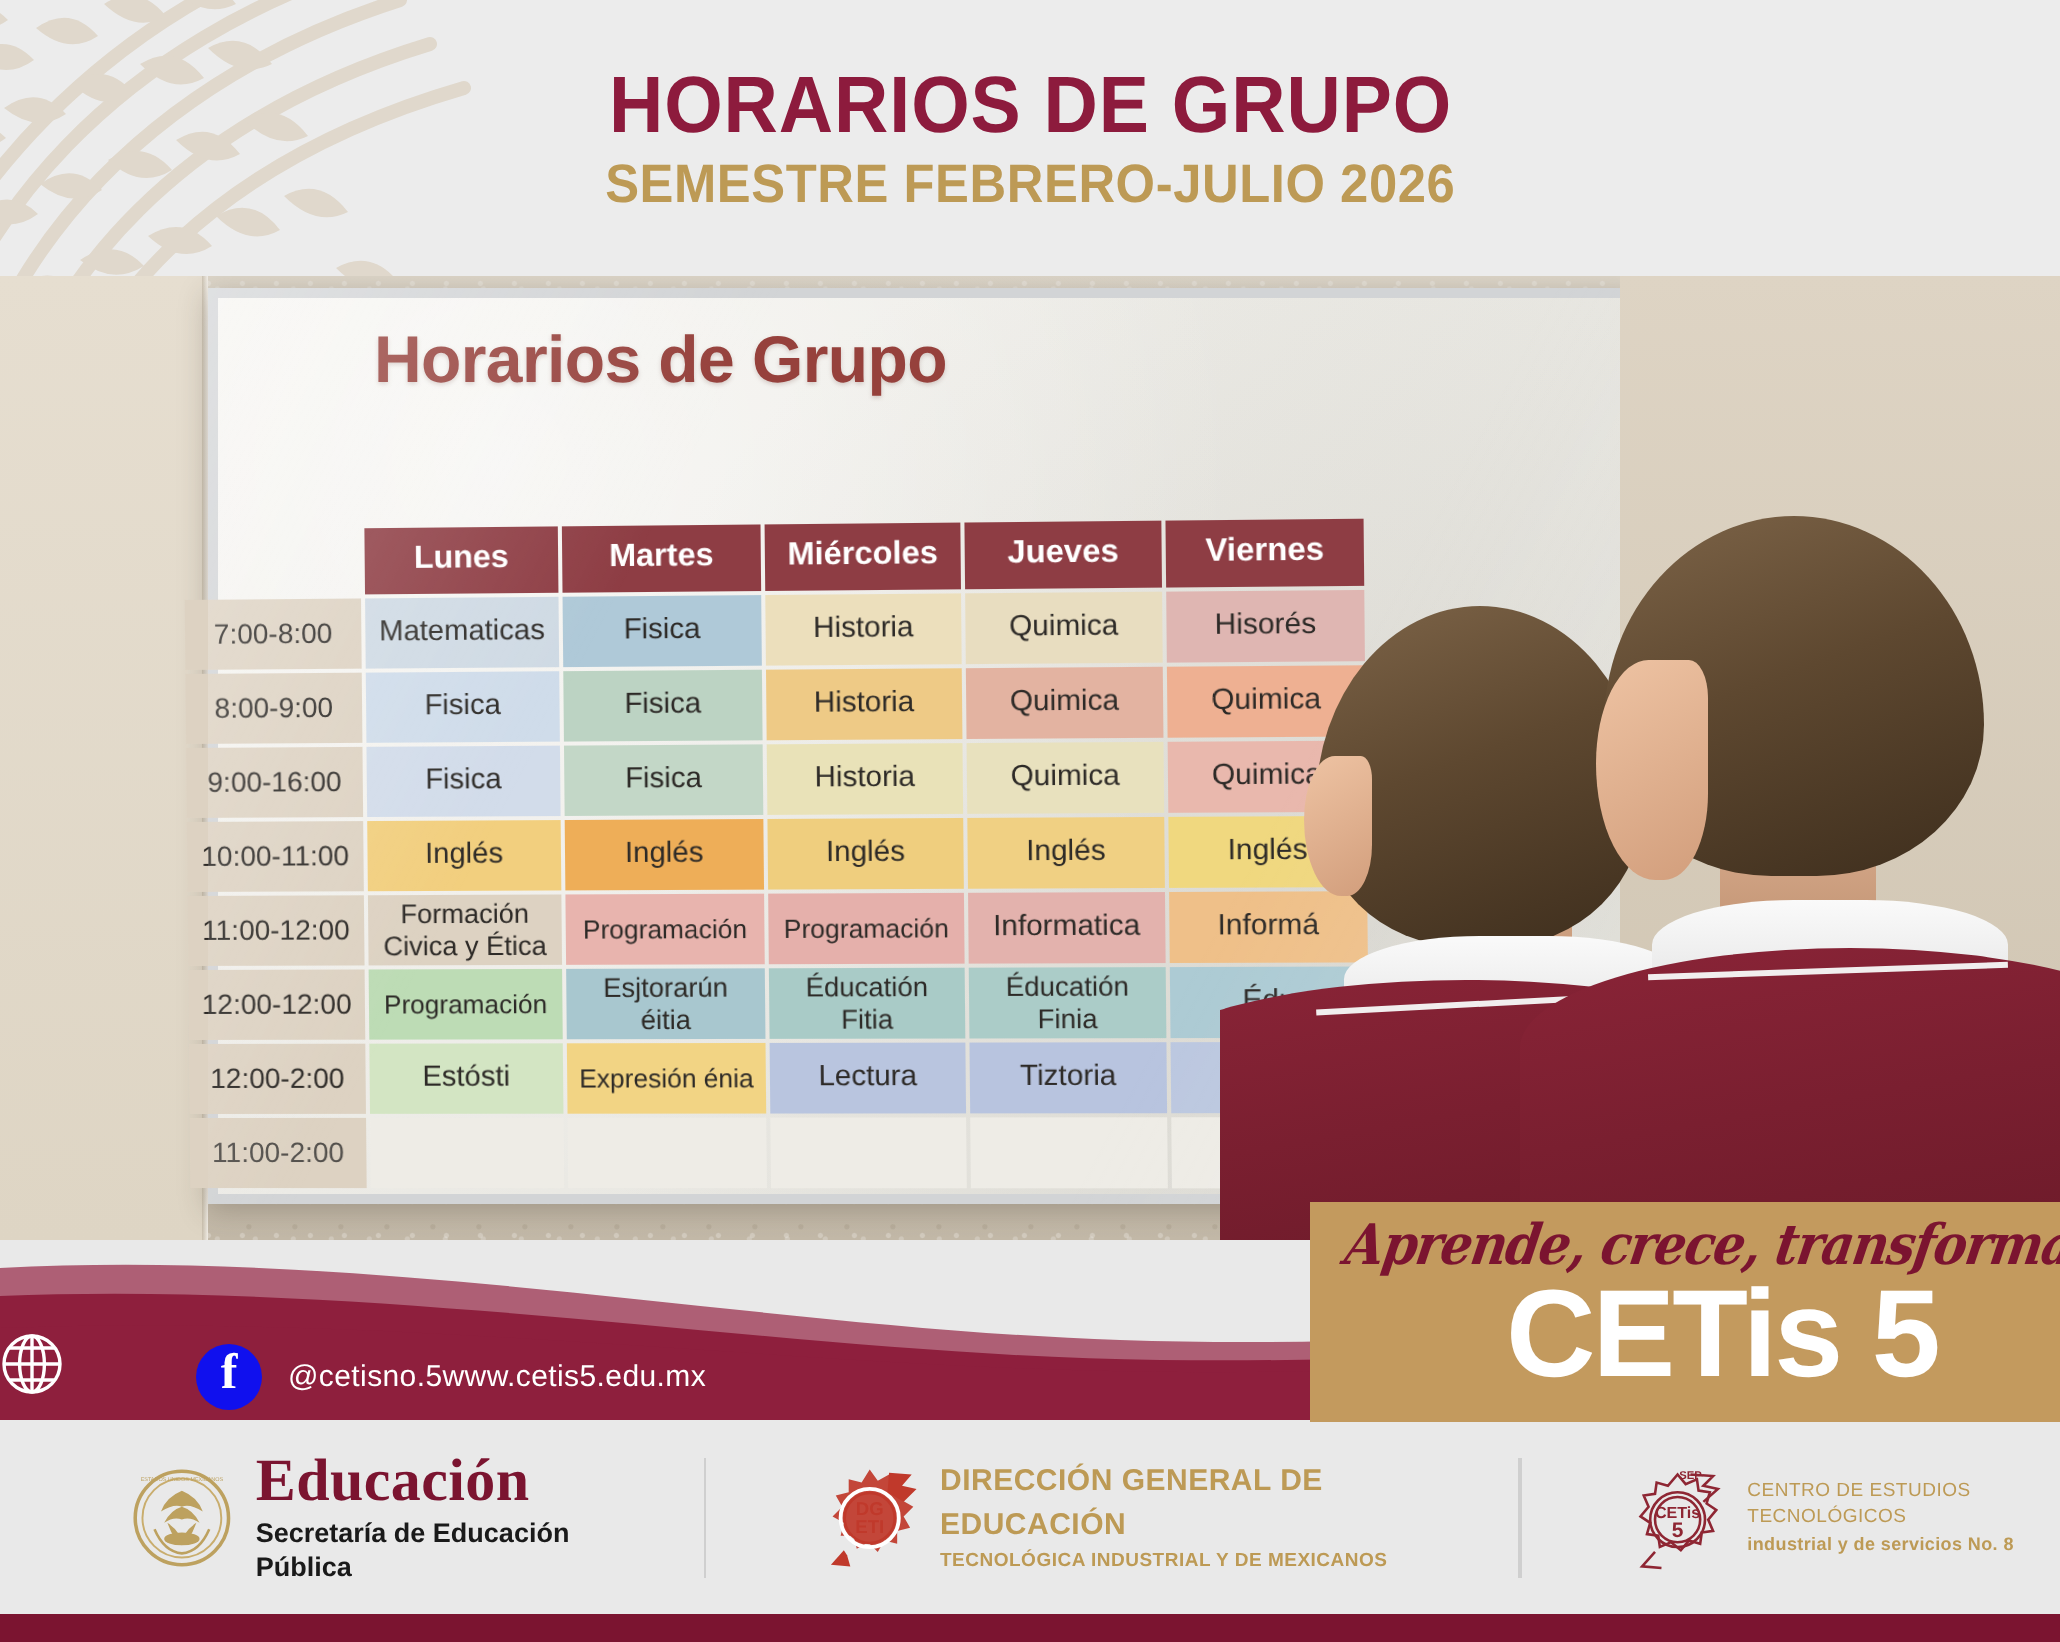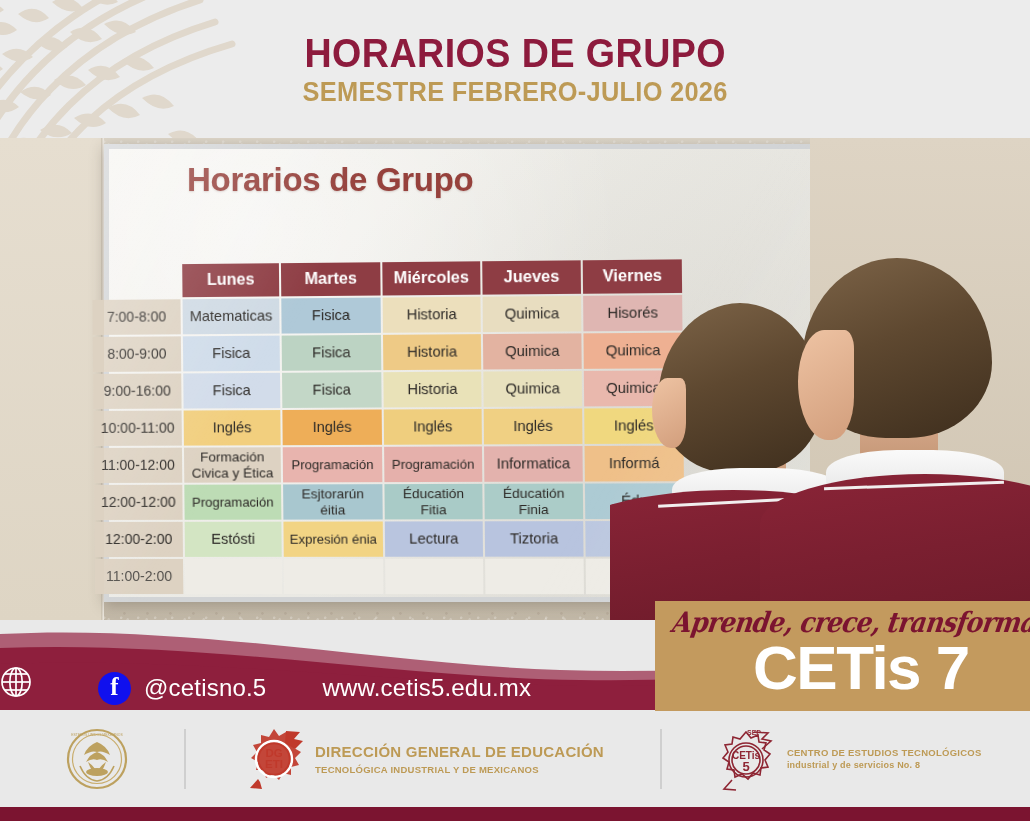--- a/index.html
+++ b/index.html
@@ -147,29 +147,29 @@
   .footband{
     position:absolute; left:0; top:620px; width:1030px; height:90px; overflow:hidden;
   }
   .footband svg{ position:absolute; left:0; top:0; }
   .contact{
     position:absolute; left:0; top:46px; width:660px; height:44px;
     display:flex; align-items:center; gap:0;
   }
   .ci{ display:flex; align-items:center; gap:13px; }
   .ci-1{ margin-left:98px; }
-  .ci-2{ margin-left:56px; }
+  .ci-2{ }
   .fb-badge{
     width:33px; height:33px; border-radius:50%; background:#1010ee;
     display:flex; align-items:center; justify-content:center;
     color:#fff; font-size:25px; font-weight:bold; font-family:"Liberation Serif", serif;
     line-height:1; padding-bottom:3px;
   }
   .globe{ width:32px; height:32px; }
-  .ci-text{ color:#fff; font-size:24px; font-weight:500; letter-spacing:.2px; }
+  .ci-text{ color:#fff; font-size:15px; font-weight:500; letter-spacing:.2px; }
 
   
   .tanblock{
     position:absolute; left:655px; top:601px; width:375px; height:110px;
     background:#c39a5e; overflow:hidden;
   }
   .tag-script{
     position:absolute; left:18px; top:7px; width:345px;
     font-family:"DejaVu Serif", serif; font-style:italic; font-weight:bold;
     font-size:25px; color:#7b1430; letter-spacing:-.8px;
@@ -192,21 +192,21 @@
   .lc-2{ margin-left:56px; gap:9px; }
   .lc-3{ margin-left:52px; gap:9px; }
   .divider{ width:2px; height:60px; background:#cfcfcf; margin-left:56px; }
   .edu-main{
     font-family:"Liberation Serif", serif; font-size:30px; font-weight:bold;
     color:#7b1430; line-height:1; letter-spacing:.2px;
   }
   .edu-sub{ font-size:13.5px; font-weight:bold; color:#1a1a1a; line-height:1.2; margin-top:3px; }
   .org-l1{ font-size:15px; font-weight:bold; color:#bd9a55; letter-spacing:.25px; line-height:1.45; }
   .org-l2{ font-size:9.5px; font-weight:bold; color:#bd9a55; letter-spacing:.25px; line-height:1.45; }
-  .c3-l1{ font-size:9.5px; font-weight:bold; color:#bd9a55; letter-spacing:.25px; line-height:1.45; }
+  .c3-l1{ font-size:9.5px; font-weight:normal; color:#bd9a55; letter-spacing:.25px; line-height:1.45; }
   .c3-l2{ font-size:9px; font-weight:bold; color:#bd9a55; letter-spacing:.2px; line-height:1.45; }
   .bottombar{ position:absolute; left:0; top:807px; width:1030px; height:14px; background:#7b1430; }
 </style>
 </head>
 <body>
 
 <div class="header">
   <svg class="header-watermark" viewBox="0 0 330 260">
     <g fill="none" stroke="#ded5c7" stroke-width="7" stroke-linecap="round">
       <path d="M20 250 C40 150 120 60 250 20"></path>
@@ -393,21 +393,21 @@
           <line x1="16" y1="2" x2="16" y2="30"></line>
         </g>
       </svg>
       <span class="ci-text">www.cetis5.edu.mx</span>
     </div>
   </div>
 </div>
 
 <div class="tanblock">
   <div class="tag-script">Aprende, crece, transforma.</div>
-  <div class="tag-brand">CETis 7</div>
+  <div class="tag-brand">CETis 5</div>
 </div>
 
 <div class="logostrip">
 
   <div class="logo-cell lc-1">
     <svg width="62" height="62" viewBox="0 0 62 62">
       <circle cx="31" cy="31" r="29" fill="none" stroke="#bda15f" stroke-width="2.2"></circle>
       <circle cx="31" cy="31" r="24.5" fill="none" stroke="#c9ad6d" stroke-width="1.2"></circle>
       <g fill="#bda15f">
         <path d="M31 14 q10 4 13 13 q-8 -5 -13 -3 q-5 -2 -13 3 q3 -9 13 -13z"></path>
@@ -415,20 +415,24 @@
         <path d="M22 34 q9 6 9 14 q0 -8 9 -14 q-4 11 -9 14 q-5 -3 -9 -14z"></path>
         <ellipse cx="31" cy="44" rx="11" ry="4"></ellipse>
       </g>
       <g fill="none" stroke="#bda15f" stroke-width="1.6">
         <path d="M14 38 q6 14 17 15 q11 -1 17 -15"></path>
       </g>
       <g fill="#bda15f" font-size="3.4" font-family="Liberation Sans, sans-serif">
         <text x="31" y="8" text-anchor="middle">ESTADOS UNIDOS MEXICANOS</text>
       </g>
     </svg>
+    <div>
+      <div class="edu-main">Educación</div>
+      <div class="edu-sub">Secretaría de Educación Pública</div>
+    </div>
   </div>
 
   <div class="divider"></div>
 
   <div class="logo-cell lc-2">
     <svg width="64" height="64" viewBox="0 0 64 64">
       <g fill="#c0392b">
         <path d="M32 2 l5 7 7-4 2 8 8 0 -2 8 7 4 -6 6 4 7 -8 2 0 8 -8-2 -4 7 -6-6 -7 4 -2-8 -8 0 2-8 -7-4 6-6 -4-7 8-2 0-8 8 2z" opacity=".93"></path>
         <path d="M44 4 l14 1 -6 7 9 2 -8 8 -10 -6z"></path>
         <path d="M16 52 l-8 9 12 1 -2 -7z"></path>

